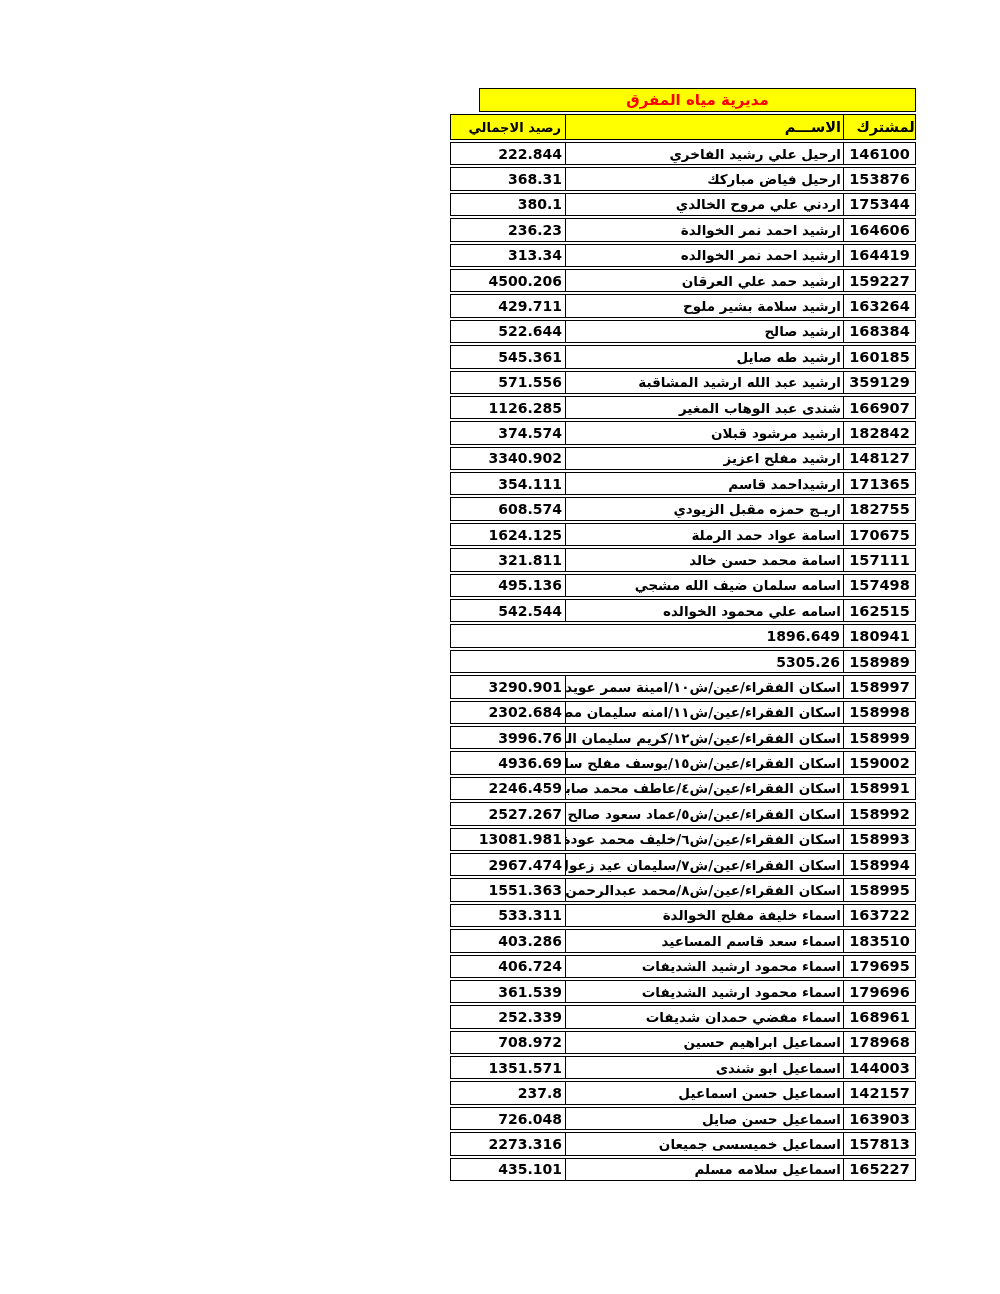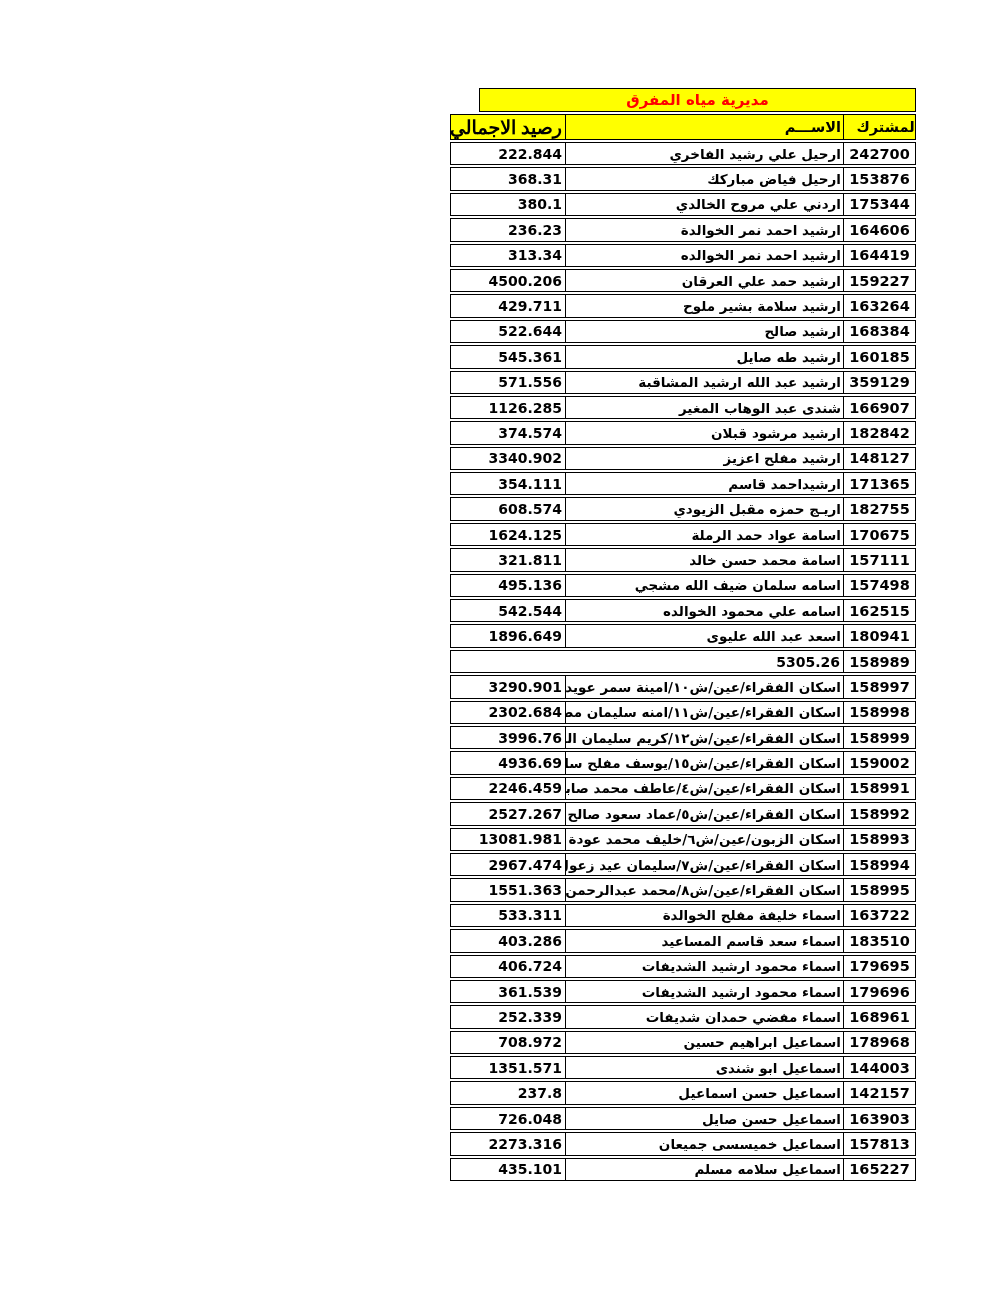--- a/index.html
+++ b/index.html
@@ -64,24 +64,23 @@
     width: 114px;
     direction: ltr;
     justify-content: flex-end;
     padding-right: 3px;
     font-size: 14px;
   }
   .header-row .c-sub { font-size: 14.5px; padding-left: 17px; }
   .header-row .c-name { font-size: 14.5px; }
   .header-row .c-bal {
     direction: rtl;
-    justify-content: center;
+    justify-content: flex-start;
     padding-right: 4px;
-    font-size: 19px;
-    font-family: Liberation Serif, serif;
+    font-size: 13px;
   }
 </style>
 </head>
 <body>
 
 <div class="sheet">
 
   <div class="t-row title-row">
     <span>مديرية مياه المفرق</span>
   </div>
@@ -93,21 +92,21 @@
     <div class="cell c-name">
       <span>الاســـم</span>
     </div>
     <div class="cell c-bal">
       <span>رصيد الاجمالي</span>
     </div>
   </div>
 
   <div>
     <div class="t-row data-row">
-      <div class="cell c-sub">242700</div>
+      <div class="cell c-sub">146100</div>
       <div class="cell c-name">ارحيل علي رشيد الفاخري</div>
       <div class="cell c-bal">222.844</div>
     </div>
 
     <div class="t-row data-row">
       <div class="cell c-sub">153876</div>
       <div class="cell c-name">ارحيل فياض مباركك</div>
       <div class="cell c-bal">368.31</div>
     </div>
 
@@ -208,21 +207,20 @@
     </div>
 
     <div class="t-row data-row">
       <div class="cell c-sub">162515</div>
       <div class="cell c-name">اسامه علي محمود الخوالده</div>
       <div class="cell c-bal">542.544</div>
     </div>
 
     <div class="t-row data-row">
       <div class="cell c-sub">180941</div>
-      <div class="cell c-name">اسعد عبد الله عليوى</div>
       <div class="cell c-bal">1896.649</div>
     </div>
 
     <div class="t-row data-row">
       <div class="cell c-sub">158989</div>
       <div class="cell c-bal">5305.26</div>
     </div>
 
     <div class="t-row data-row">
       <div class="cell c-sub">158997</div>
@@ -255,21 +253,21 @@
     </div>
 
     <div class="t-row data-row">
       <div class="cell c-sub">158992</div>
       <div class="cell c-name">اسكان الفقراء/عين/ش٥/عماد سعود صالح</div>
       <div class="cell c-bal">2527.267</div>
     </div>
 
     <div class="t-row data-row">
       <div class="cell c-sub">158993</div>
-      <div class="cell c-name">اسكان الزبون/عين/ش٦/خليف محمد عودة</div>
+      <div class="cell c-name">اسكان الفقراء/عين/ش٦/خليف محمد عودة</div>
       <div class="cell c-bal">13081.981</div>
     </div>
 
     <div class="t-row data-row">
       <div class="cell c-sub">158994</div>
       <div class="cell c-name">اسكان الفقراء/عين/ش٧/سليمان عيد زعول</div>
       <div class="cell c-bal">2967.474</div>
     </div>
 
     <div class="t-row data-row">

